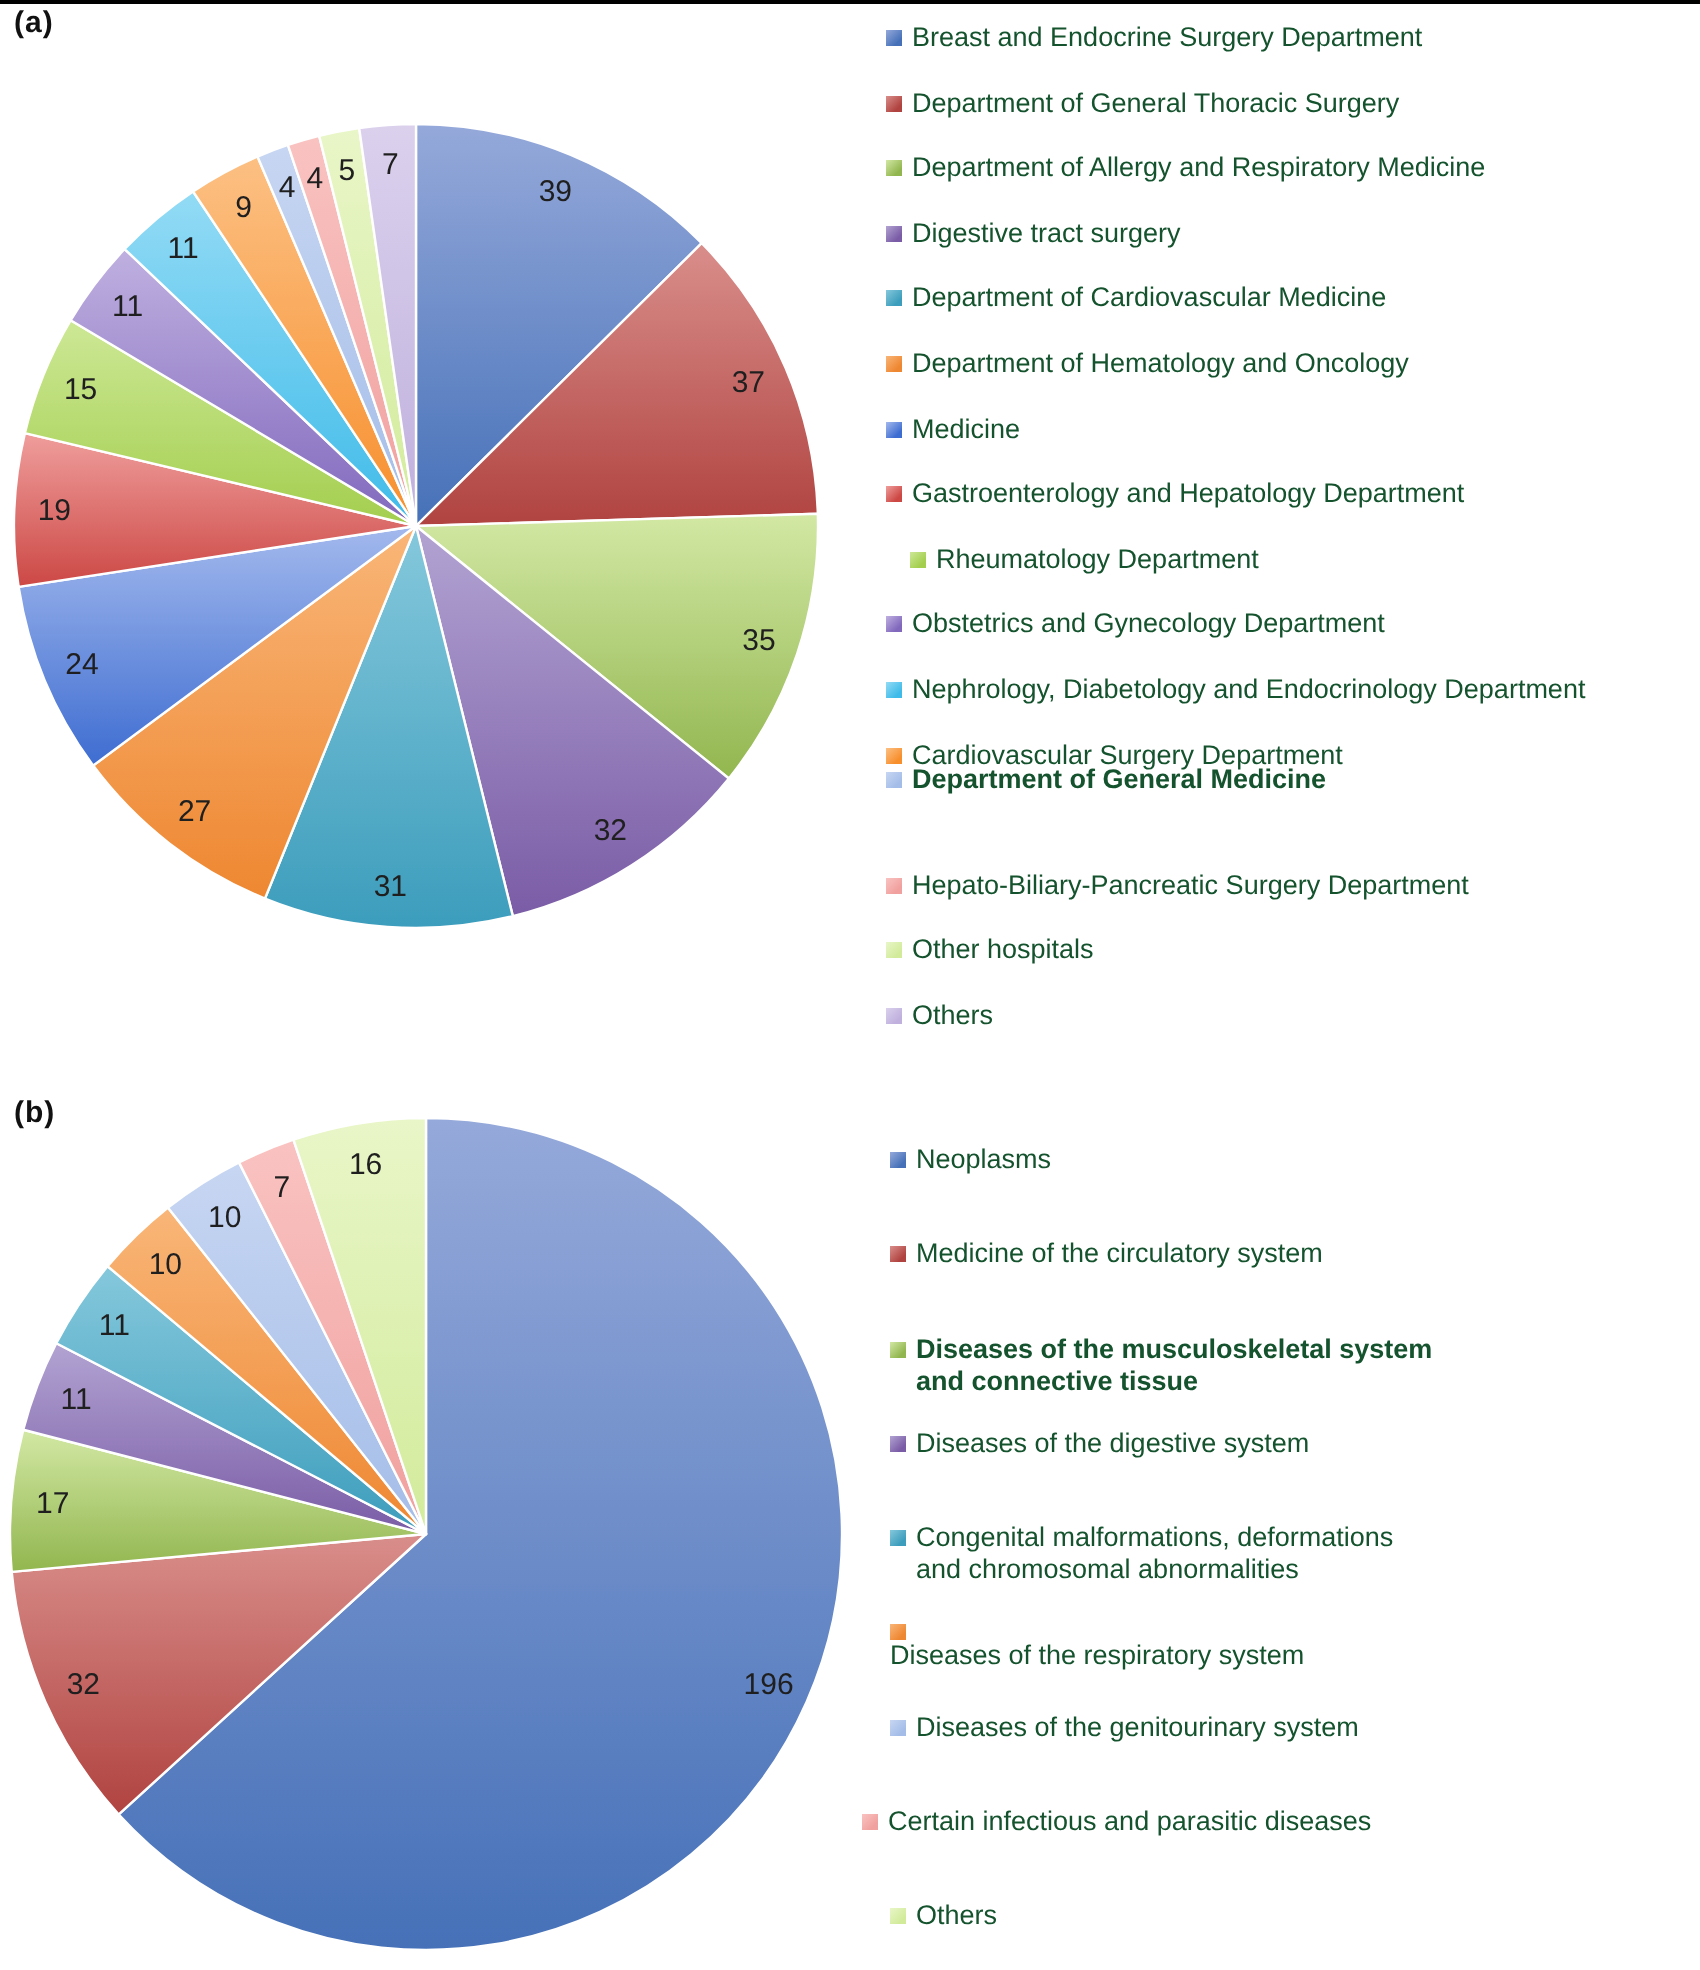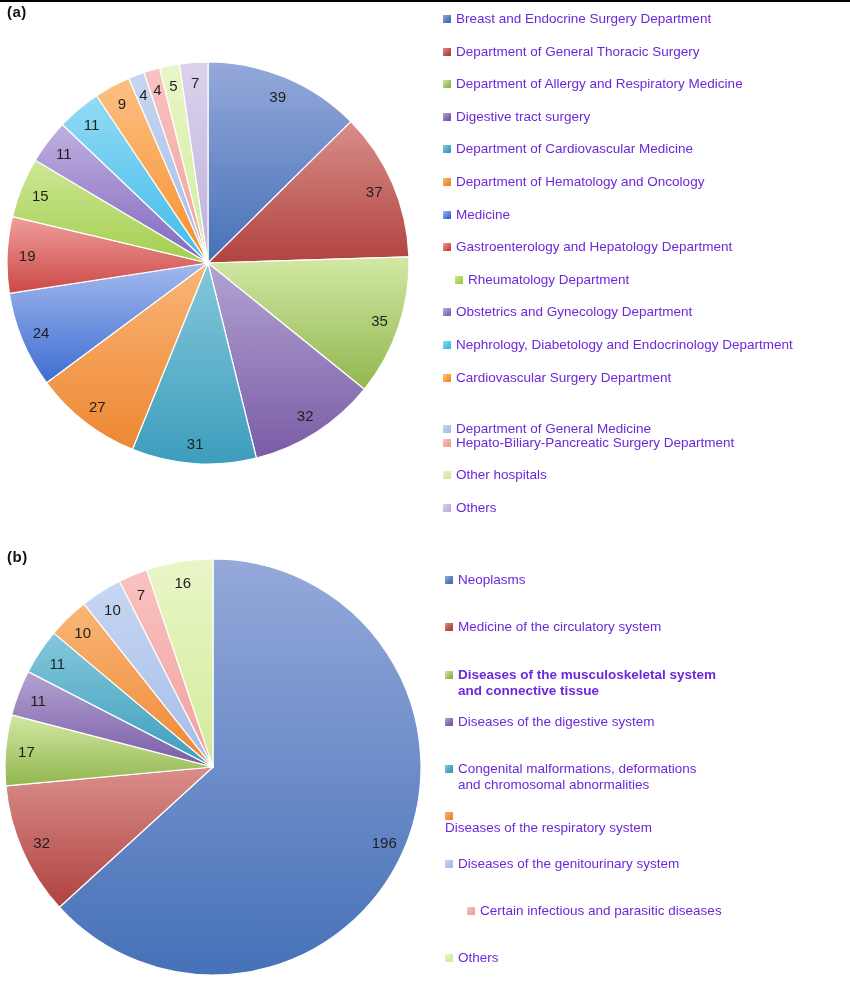--- a/index.html
+++ b/index.html
@@ -6,21 +6,21 @@
   .figure{position:relative;width:850px;height:985px;background:#fff;overflow:hidden;}
   .top-border{position:absolute;left:0;top:0;width:850px;height:2px;background:#000;}
   .panel-tag{position:absolute;font-weight:bold;font-size:15px;color:#111;letter-spacing:0.5px;}
   #tag-a{left:7px;top:3px;}
   #tag-b{left:7px;top:548px;}
   svg.pie{position:absolute;overflow:visible;}
   #pie-a{left:7px;top:62px;}
   #pie-b{left:5px;top:559px;}
   .legend{position:absolute;left:0;top:0;}
   .legend-item{position:absolute;display:flex;align-items:flex-start;
-               font-size:13.5px;line-height:16px;color:#6d28d9;white-space:nowrap;}
+               font-size:13.5px;line-height:16px;color:#14532d;white-space:nowrap;}
   .legend-item .swatch{width:8px;height:8px;margin:4px 5px 0 0;flex:none;}
   .pie-value{font-size:15px;fill:#1f1f1f;}
 </style>
 </head>
 <body>
 
 <div class="figure">
   <div class="top-border"></div>
 
   <section>
@@ -167,21 +167,21 @@
           <span>Obstetrics and Gynecology Department</span>
         </div>
         <div class="legend-item" style="left: 443px; top: 337px;">
           <span class="swatch" style="background: linear-gradient(135deg, rgb(147, 219, 245), rgb(63, 187, 233) 75%);"></span>
           <span>Nephrology, Diabetology and Endocrinology Department</span>
         </div>
         <div class="legend-item" style="left: 443px; top: 369.6px;">
           <span class="swatch" style="background: linear-gradient(135deg, rgb(252, 192, 131), rgb(247, 143, 45) 75%);"></span>
           <span>Cardiovascular Surgery Department</span>
         </div>
-        <div class="legend-item" style="left: 443px; top: 421px;">
+        <div class="legend-item" style="left: 443px; top: 382px; font-weight: bold;">
           <span class="swatch" style="background: linear-gradient(135deg, rgb(199, 214, 242), rgb(164, 189, 232) 75%);"></span>
           <span>Department of General Medicine</span>
         </div>
         <div class="legend-item" style="left: 443px; top: 434.8px;">
           <span class="swatch" style="background: linear-gradient(135deg, rgb(249, 195, 193), rgb(240, 160, 158) 75%);"></span>
           <span>Hepato-Biliary-Pancreatic Surgery Department</span>
         </div>
         <div class="legend-item" style="left: 443px; top: 467.4px;">
           <span class="swatch" style="background: linear-gradient(135deg, rgb(233, 246, 200), rgb(210, 235, 155) 75%);"></span>
           <span>Other hospitals</span>
@@ -275,21 +275,21 @@
           <span>Congenital malformations, deformations<br>and chromosomal abnormalities</span>
         </div>
         <div class="legend-item" style="left: 445px; top: 808.3px; flex-direction: column;">
           <span class="swatch" style="background: linear-gradient(135deg, rgb(249, 182, 120), rgb(238, 135, 49) 75%);"></span>
           <span>Diseases of the respiratory system</span>
         </div>
         <div class="legend-item" style="left: 445px; top: 855.5px;">
           <span class="swatch" style="background: linear-gradient(135deg, rgb(199, 214, 242), rgb(164, 189, 232) 75%);"></span>
           <span>Diseases of the genitourinary system</span>
         </div>
-        <div class="legend-item" style="left: 467px; top: 902.8px;">
+        <div class="legend-item" style="left: 431px; top: 902.8px;">
           <span class="swatch" style="background: linear-gradient(135deg, rgb(249, 195, 193), rgb(240, 160, 158) 75%);"></span>
           <span>Certain infectious and parasitic diseases</span>
         </div>
         <div class="legend-item" style="left: 445px; top: 950px;">
           <span class="swatch" style="background: linear-gradient(135deg, rgb(233, 246, 200), rgb(210, 235, 155) 75%);"></span>
           <span>Others</span>
         </div>
       </div>
   </section>
 </div>

